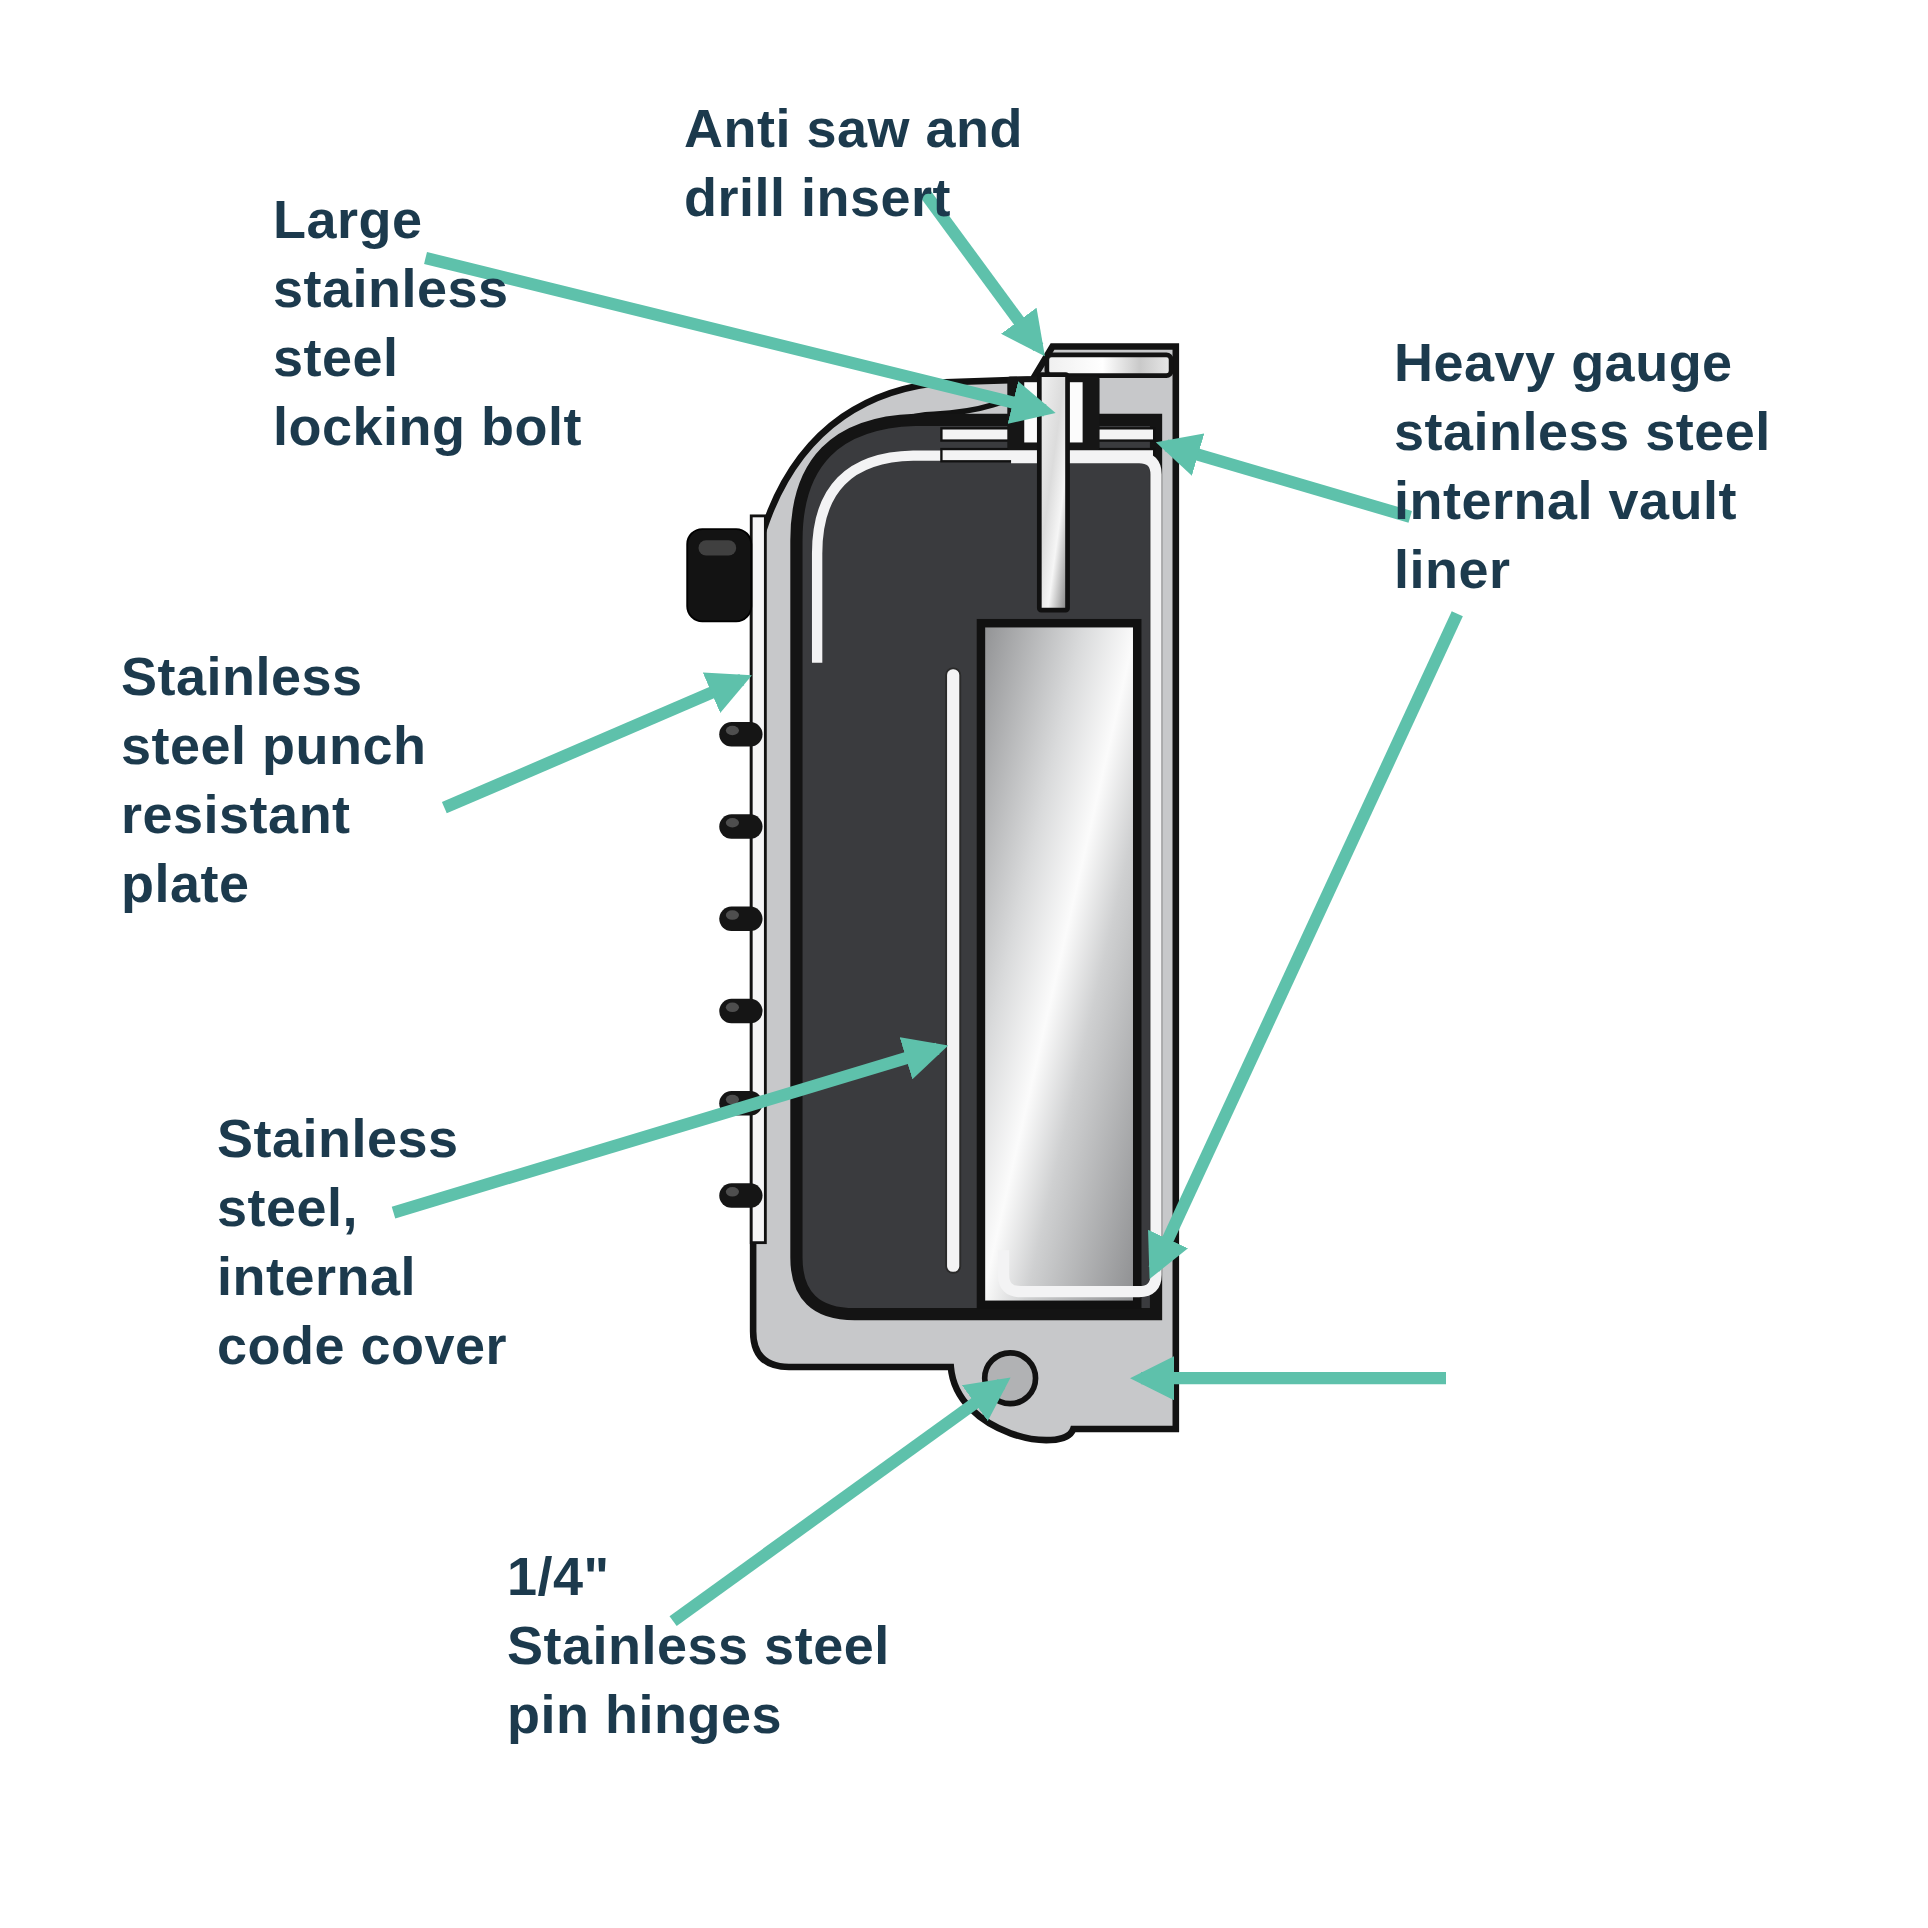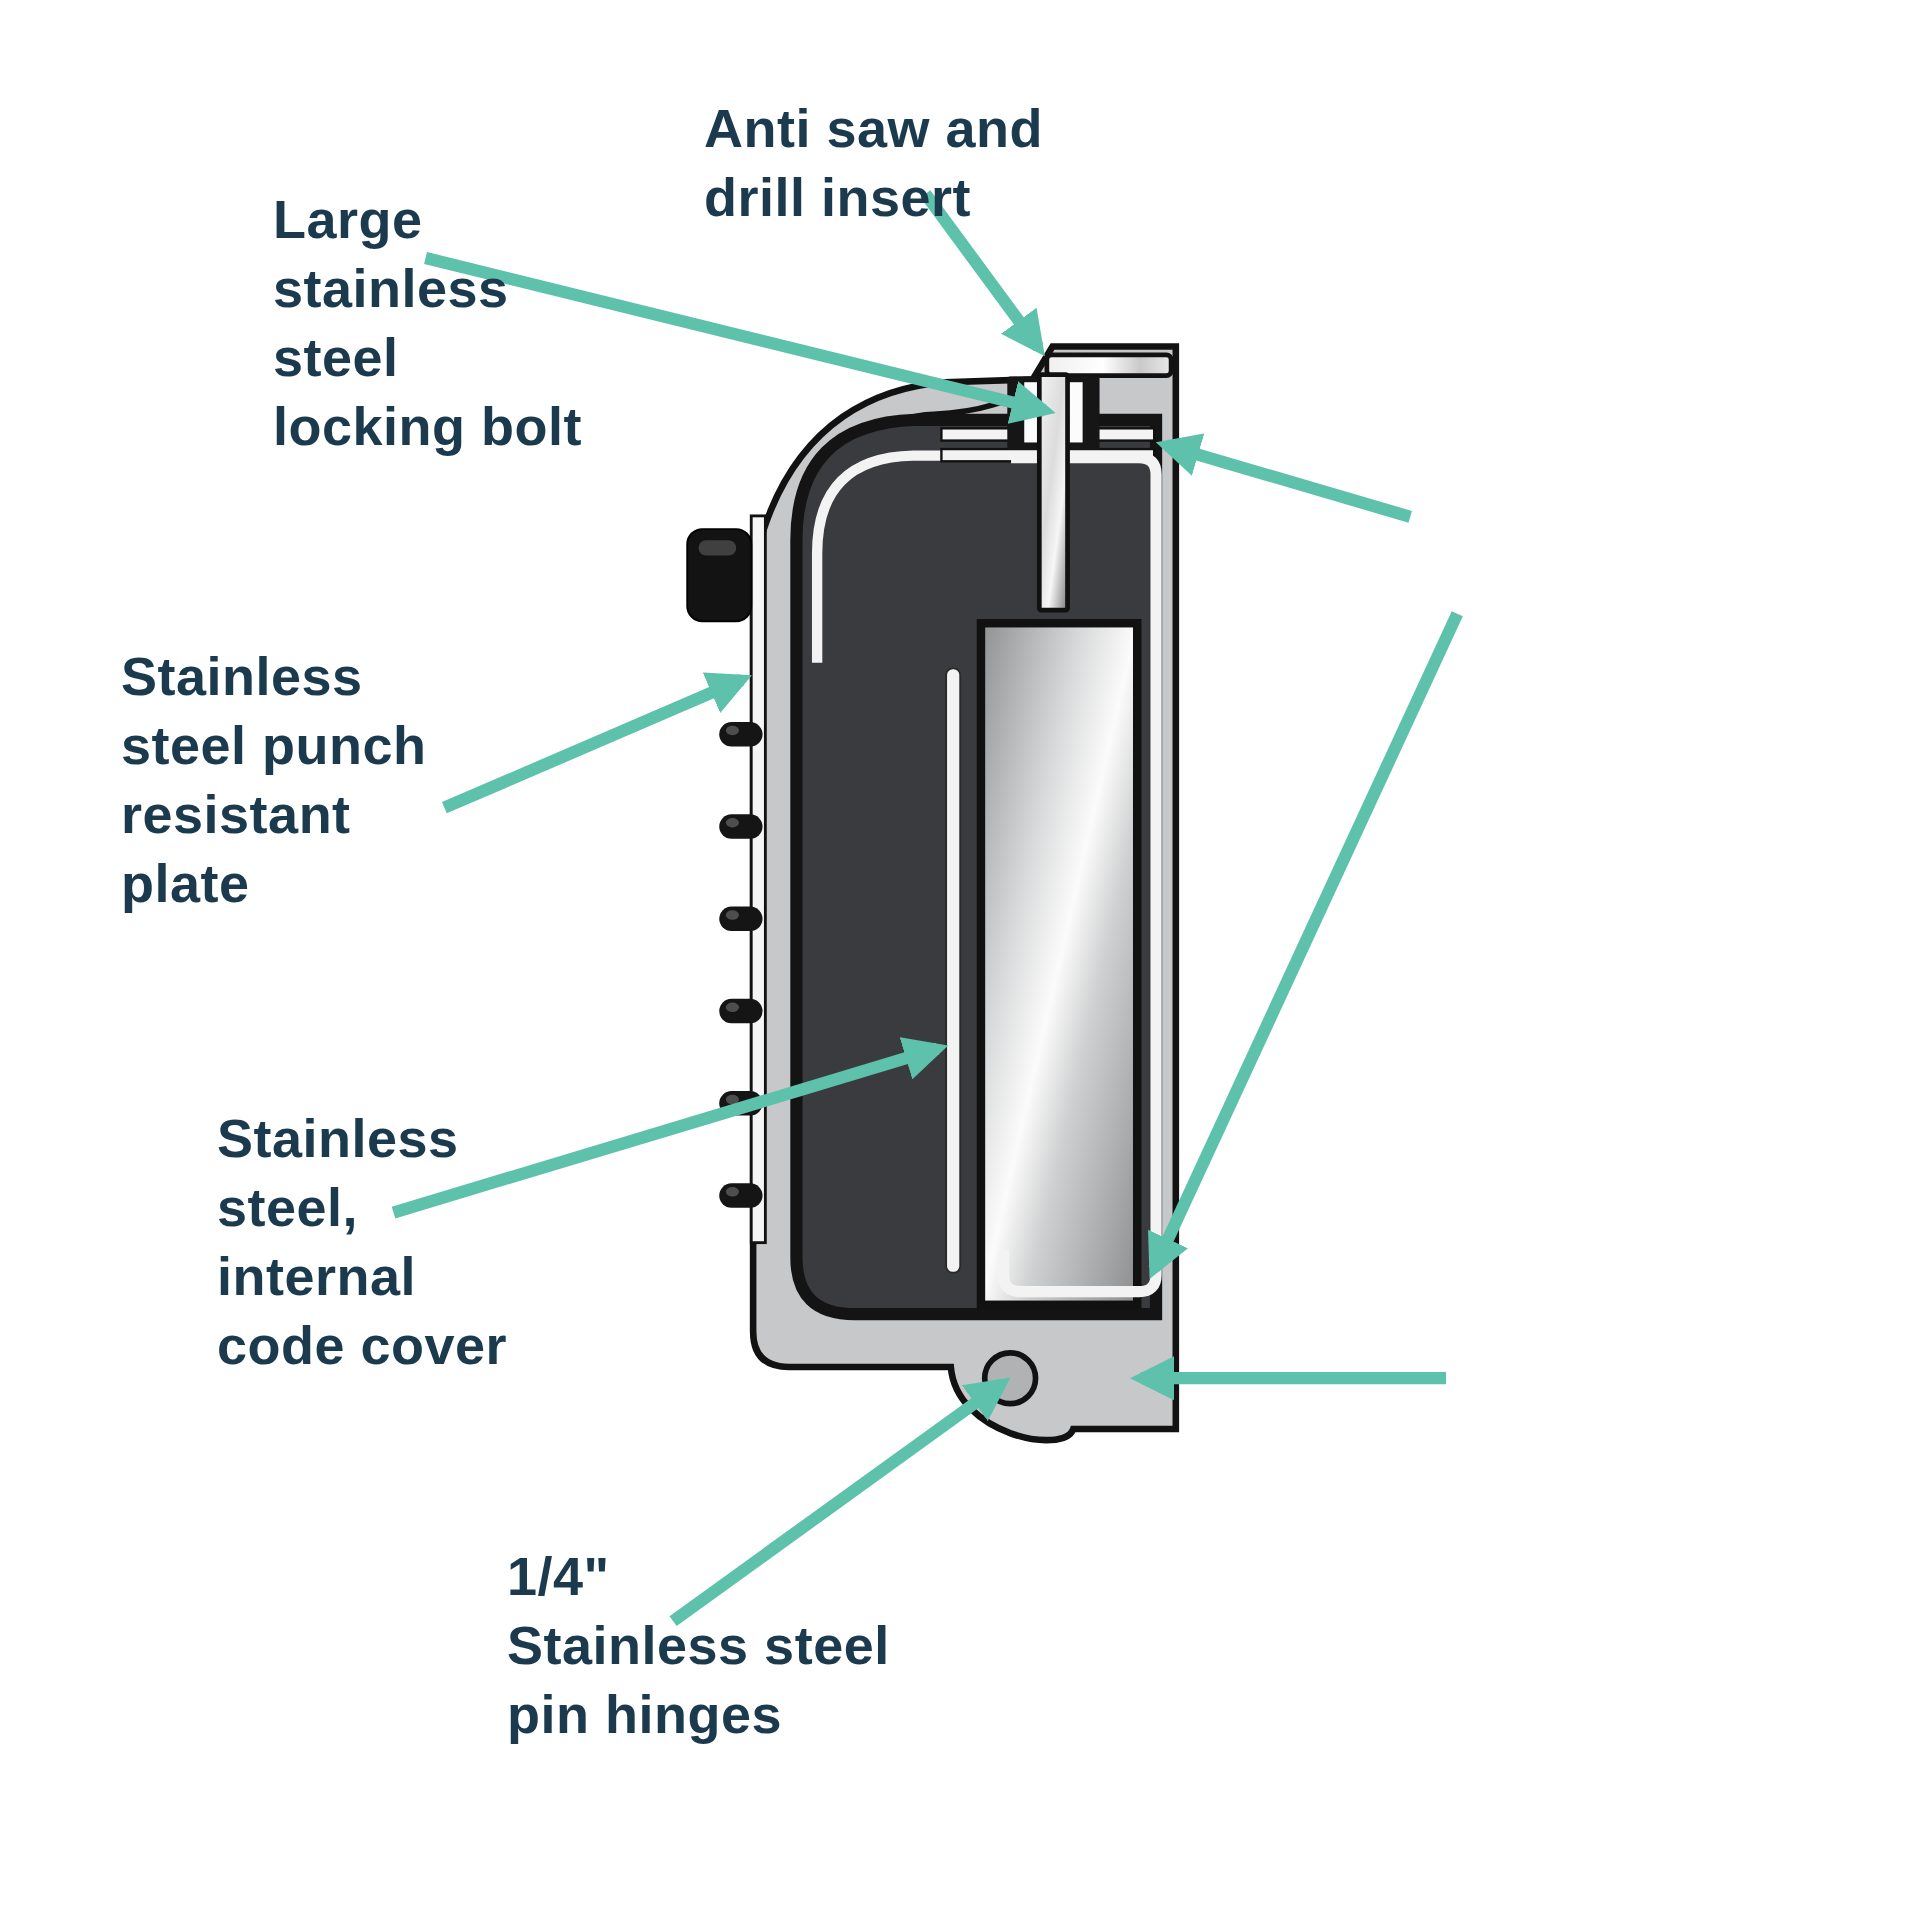--- a/index.html
+++ b/index.html
@@ -114,28 +114,32 @@
       <line x1="452" y1="274" x2="1110" y2="436" marker-end="url(#ah)"></line>
       <line x1="1498" y1="549" x2="1239" y2="473" marker-end="url(#ah)"></line>
       <line x1="1548" y1="652" x2="1226" y2="1348" marker-end="url(#ah)"></line>
       <line x1="472" y1="858" x2="788" y2="722" marker-end="url(#ah)"></line>
       <line x1="418" y1="1288" x2="996" y2="1114" marker-end="url(#ah)"></line>
       <line x1="715" y1="1722" x2="1064" y2="1470" marker-end="url(#ah)"></line>
       <line x1="1536" y1="1464" x2="1212" y2="1464" marker-end="url(#ah)"></line>
     </g>
   </svg>
 
-  <div class="callout" style="left:684px;top:94px;margin-left:20px;">Anti saw and
+  <div class="callout" style="left:684px;top:94px;">Anti saw and
 drill insert</div>
 
   <div class="callout" style="left:273px;top:185px;">Large
 stainless
 steel
 locking bolt</div>
 
+  <div class="callout" style="left:1394px;top:328px;">Heavy gauge
+stainless steel
+internal vault
+liner</div>
 
   <div class="callout" style="left:121px;top:642px;">Stainless
 steel punch
 resistant
 plate</div>
 
   <div class="callout" style="left:217px;top:1104px;">Stainless
 steel,
 internal
 code cover</div>

